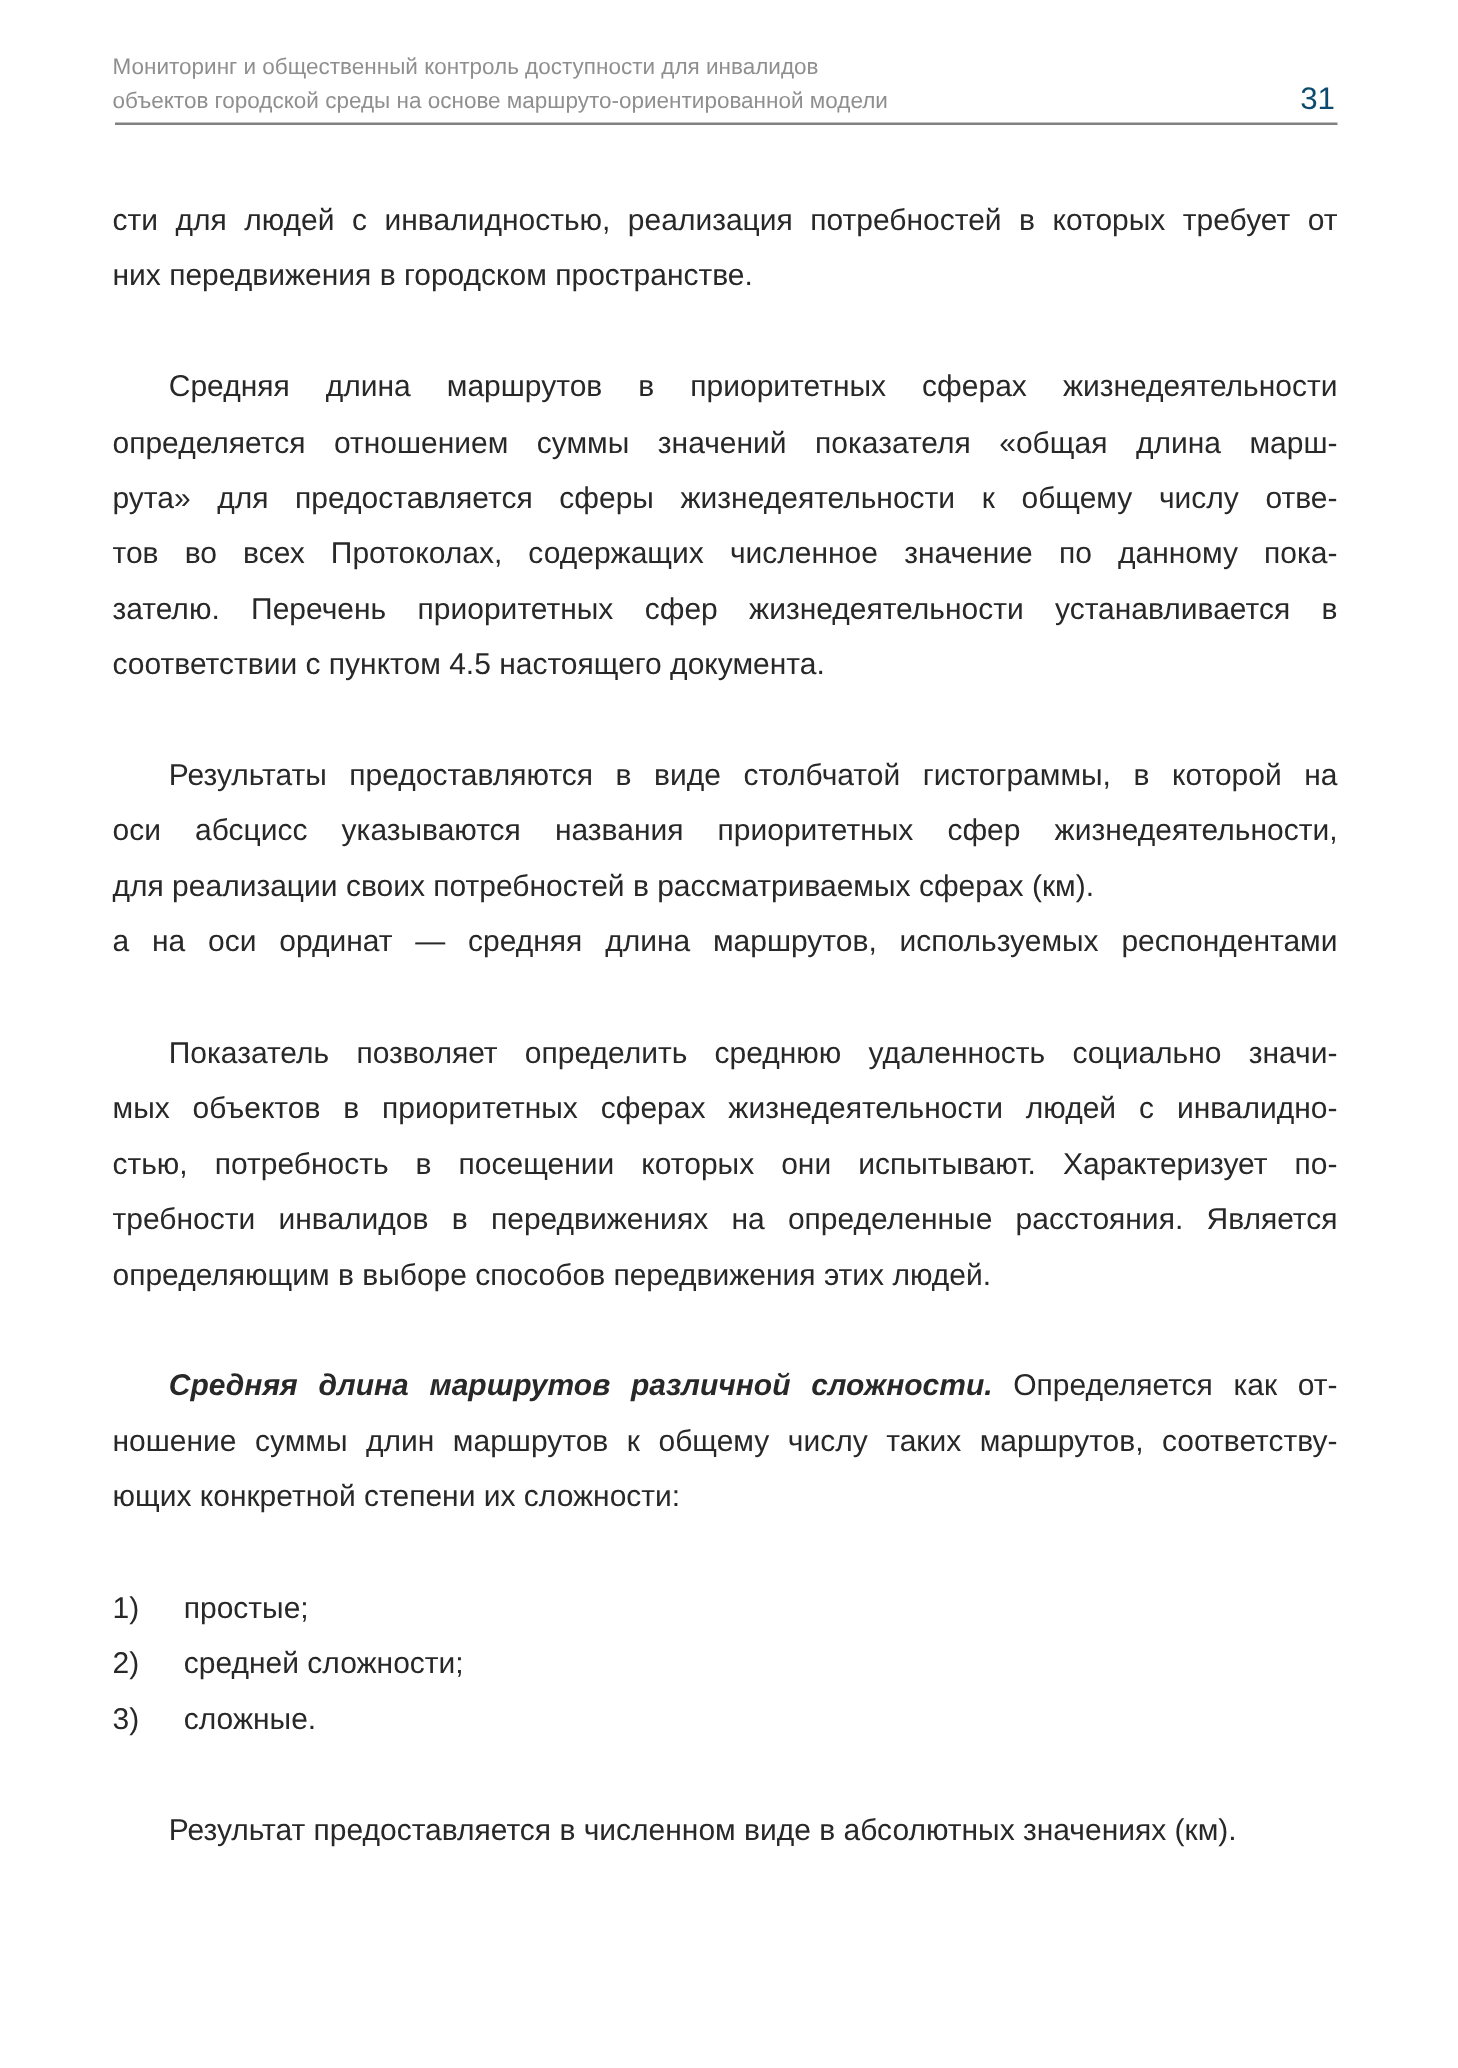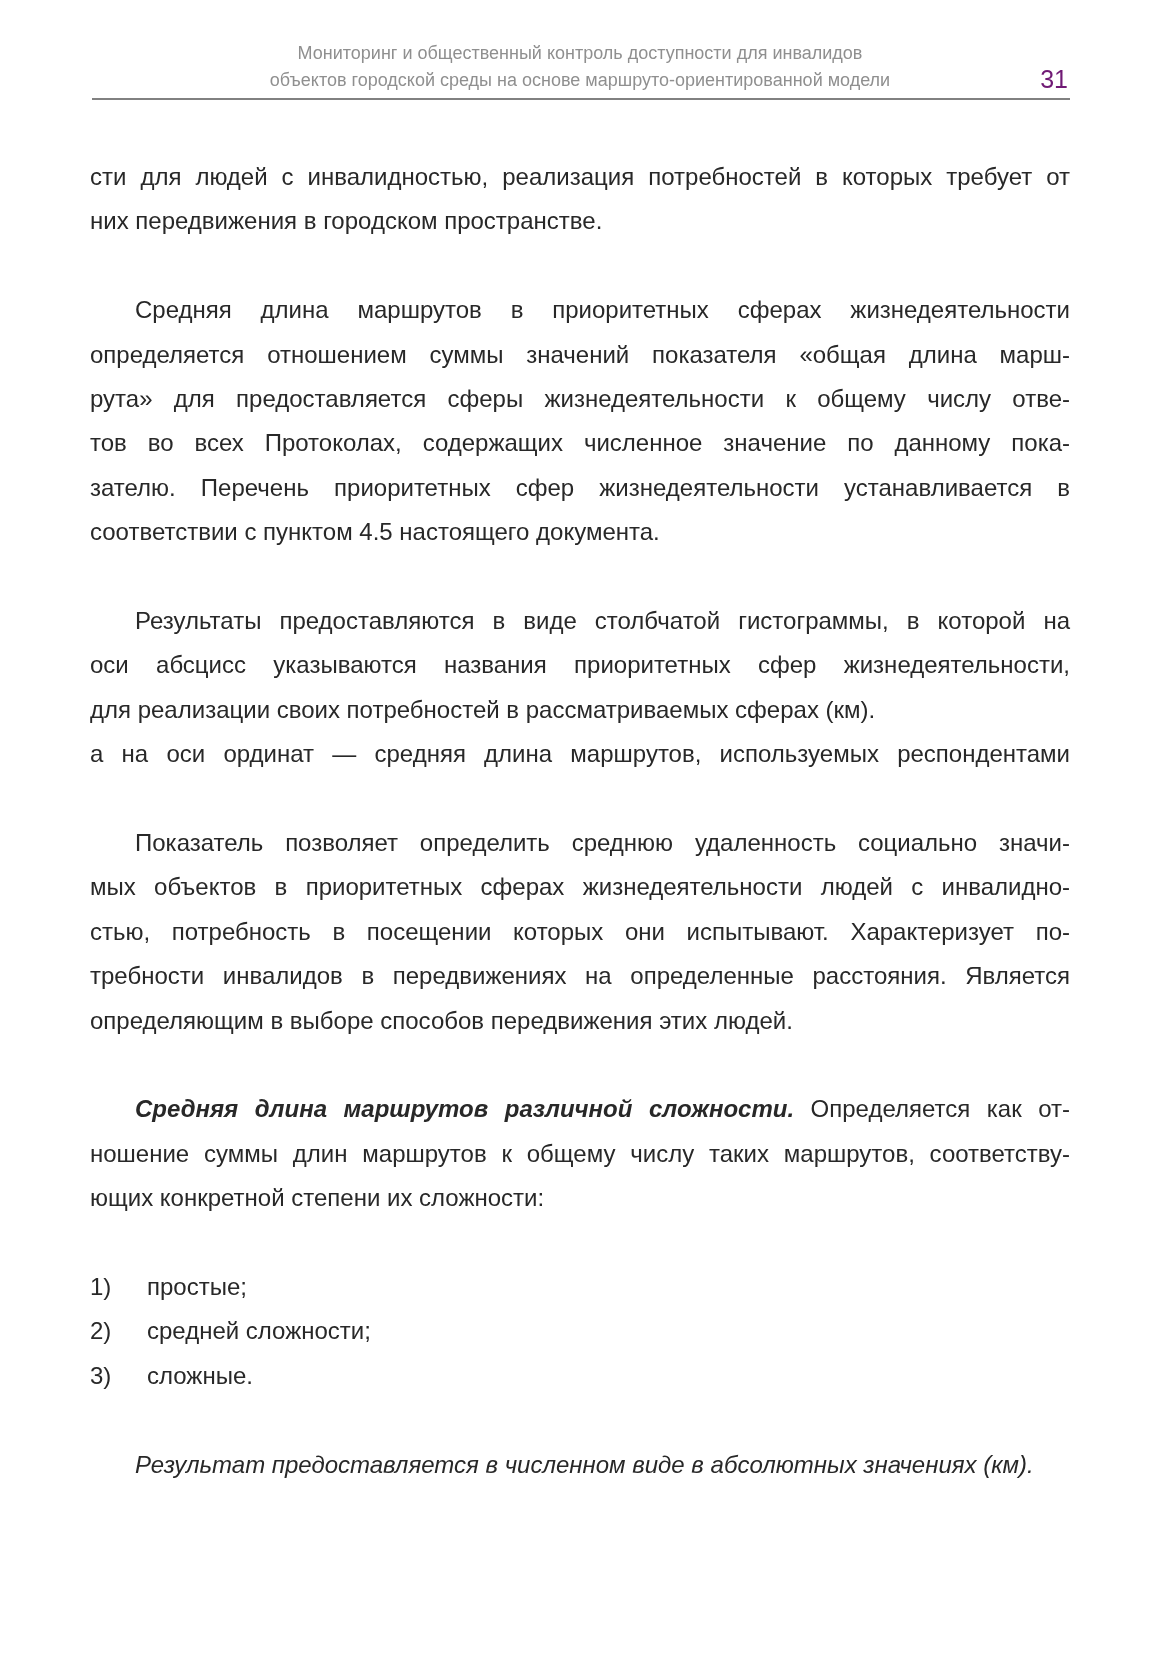--- a/index.html
+++ b/index.html
@@ -13,50 +13,50 @@
     color: #282828;
     overflow: hidden;
   }
   .page-header {
     position: absolute;
     left: 90px;
     top: 40px;
     width: 980px;
   }
   .header-title {
-    text-align: center;
+    text-align: left;
     font-size: 18px;
     line-height: 27px;
     color: #8f8f8f;
   }
   .page-number {
     position: absolute;
     right: 2px;
     bottom: 2px;
     font-size: 25px;
     line-height: 1;
-    color: #701a75;
+    color: #0c4a6e;
   }
   .header-rule {
     position: absolute;
     left: 92px;
     top: 98px;
     width: 978px;
     height: 2px;
     background: #818181;
   }
   .page-body {
     position: absolute;
     left: 90px;
     top: 155px;
     width: 980px;
     font-size: 24px;
   }
   .paragraph { margin-bottom: 44.4px; }
-  .paragraph:last-child { margin-bottom: 0; font-style: italic; }
+  .paragraph:last-child { margin-bottom: 0; }
   .line {
     line-height: 44.4px;
     text-align: justify;
     text-align-last: left;
   }
   .line.jl { text-align-last: justify; }
   .line.indent { text-indent: 45px; }
   .lead { font-weight: bold; font-style: italic; }
   .list-item { display: flex; line-height: 44.4px; }
   .list-num { flex: 0 0 57px; width: 57px; }

